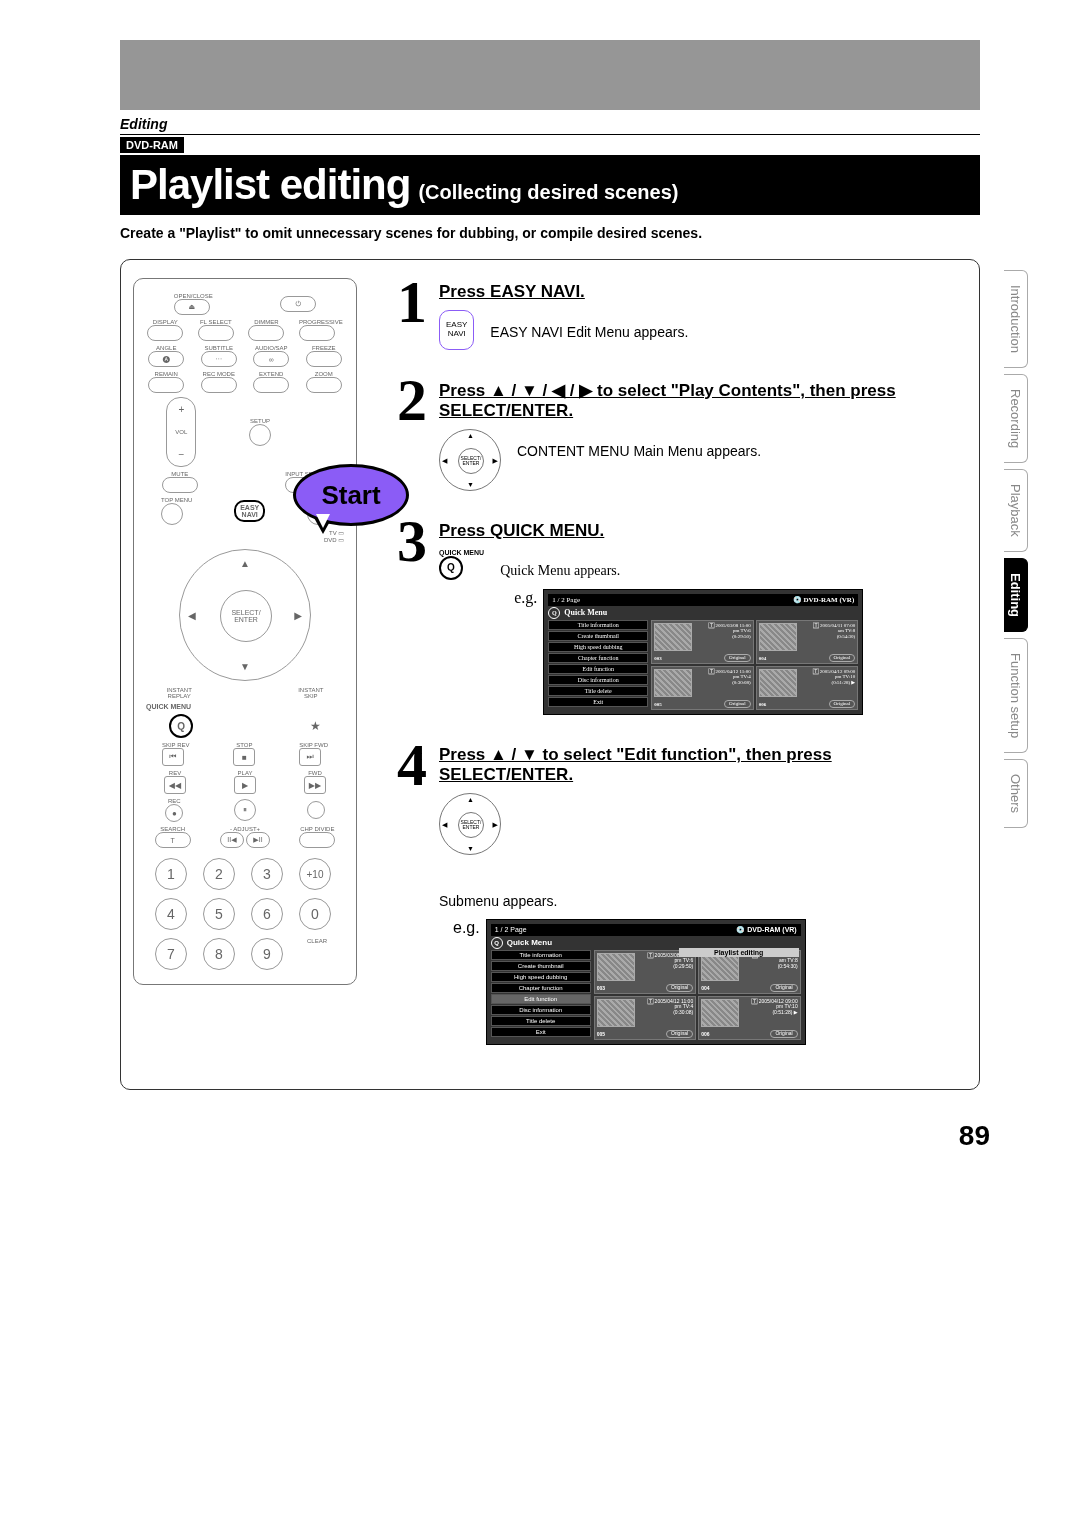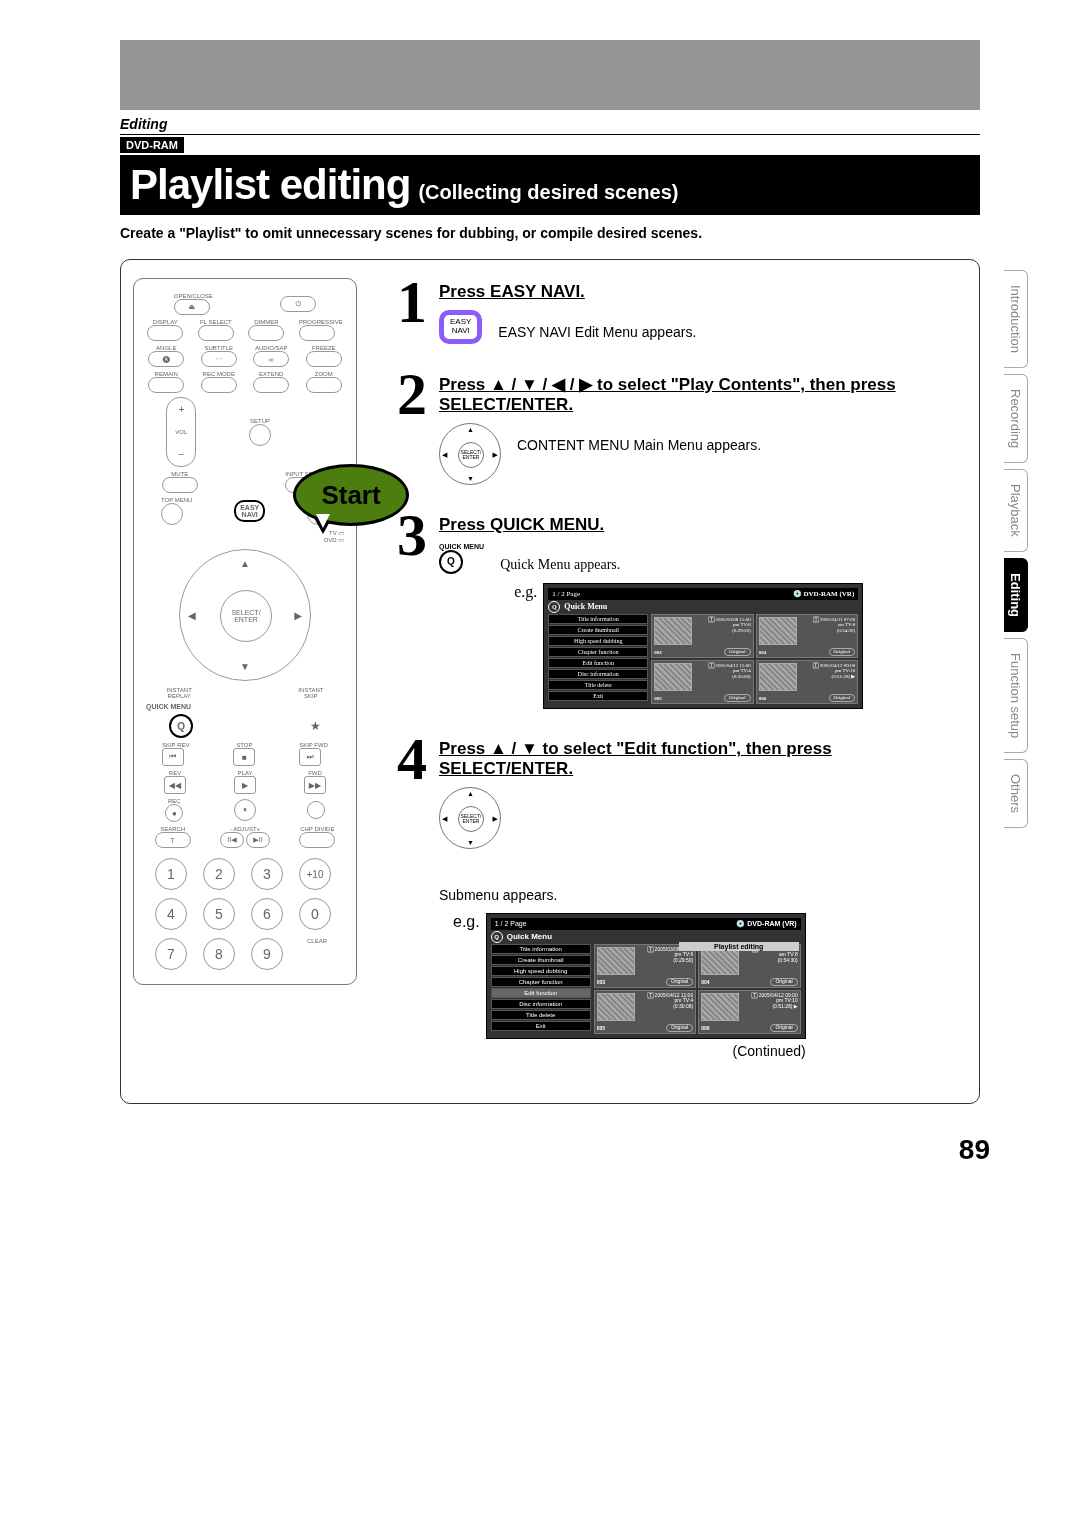--- a/index.html
+++ b/index.html
@@ -86,21 +86,21 @@
   .dpad .up{top:8px; left:60px;} .dpad .down{bottom:8px; left:60px;} .dpad .left{left:8px; top:60px;} .dpad .right{right:8px; top:60px;}
   .qm-row { display:flex; align-items:center; gap:4px; margin:4px 0 0 6px;}
   .qm-btn { border:2px solid #000; border-radius:50%; width:20px; height:20px; display:flex; align-items:center; justify-content:center; font-size:10px; font-weight:bold;}
   .sq { border:1px solid #999; width:20px; height:16px; border-radius:3px; display:flex; align-items:center; justify-content:center; font-size:8px;}
   .numpad { display:grid; grid-template-columns:repeat(4, 36px); gap:8px 12px; margin:10px auto 0 auto; width:184px; justify-content:center;}
   .num { border:1px solid #999; border-radius:50%; width:30px; height:30px; display:flex; align-items:center; justify-content:center; font-size:14px;}
   .num.sm { font-size:10px; }
   .start-bubble {
     position:absolute;
     top:186px; left:160px;
-    background:#4d7c0f; border:3px solid #000; border-radius:50%;
+    background:#8b5cf6; border:3px solid #000; border-radius:50%;
     width:110px; height:56px;
     display:flex; align-items:center; justify-content:center;
     font-size:26px; font-weight:bold;
     z-index:5;
   }
   .start-tail {
     position:absolute;
     top:238px; left:180px;
     width:0; height:0;
     border-left:10px solid transparent;
@@ -117,23 +117,23 @@
     z-index:6;
   }
   .steps-col { flex-grow:1; margin-left: 22px; }
   .step { display:flex; margin-bottom: 26px; }
   .step-num { font-family: 'Times New Roman', serif; font-size:60px; font-weight:bold; line-height:0.8; width:54px; flex-shrink:0; text-align:center;}
   .step-body { flex-grow:1; }
   .step-title { font-weight:bold; font-size:17px; margin-top:4px;text-decoration:underline; }
   .step-desc { font-size:14px; margin-top:22px; }
   .mini-btn {
     display:inline-block;
-    border:5px solid #8b5cf6;
+    border:1px solid #8b5cf6;
     border-radius:10px;
-    padding:3px 6px;
+    padding:10px 6px;
     font-size:8px;
     text-align:center;
     line-height:1.1;
     margin-top:8px;
   }
   .mini-dpad { width:60px; height:60px; border:1px solid #777; border-radius:50%; position:relative; margin-top:8px;}
   .mini-dpad .c { position:absolute; top:18px; left:18px; width:24px; height:24px; border:1px solid #777; border-radius:50%; font-size:5px; display:flex; align-items:center; justify-content:center; text-align:center; line-height:1;}
   .mini-dpad .a{position:absolute; font-size:7px;}
   .mini-dpad .au{top:2px;left:27px;} .mini-dpad .ad{bottom:2px;left:27px;} .mini-dpad .al{left:2px;top:27px;} .mini-dpad .ar{right:2px;top:27px;}
   .eg-label{ font-size:16px; margin:0 6px 0 14px; vertical-align:top; }
@@ -603,21 +603,20 @@
       <div class="img"></div>
       <div class="tn">006</div>
       <div class="meta">🅃 2005/04/12 09:00<br>pm  TV:10<br>(0:51:28) ▶</div>
       <div class="orig">Original</div>
     </div>
                         </div>
       </div>
     </div>
   </div>
     </div>
-            <div class="continued">(Continued)</div>
           </div>
         </div>
       </div>
     </div>
   </div>
 
   </div>
 
   <div class="right-tabs" id="tabs-container">
       <div class="tab">Introduction</div>

